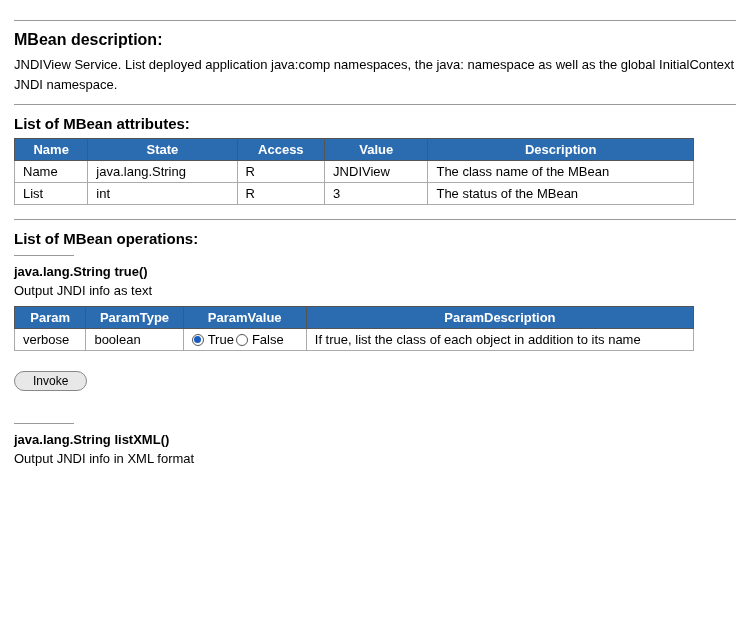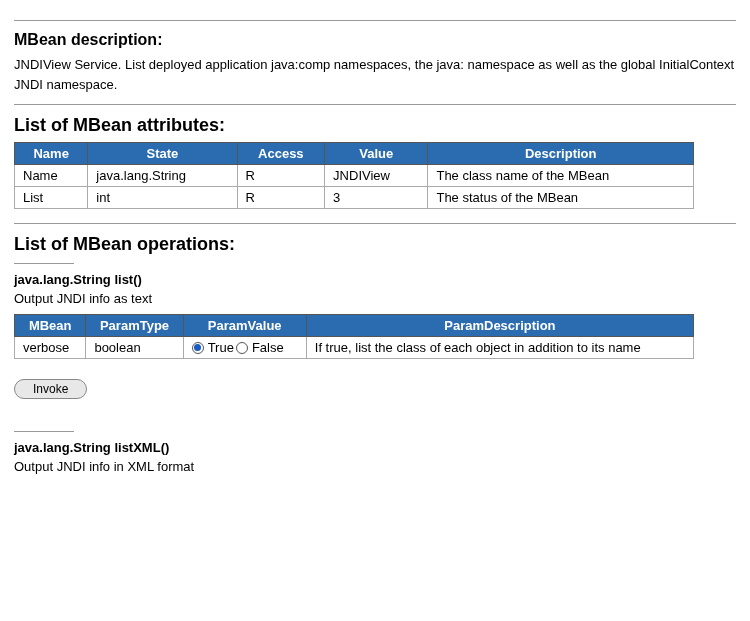--- a/index.html
+++ b/index.html
@@ -9,21 +9,21 @@
       background: #fff;
       color: #000;
       padding: 10px 14px;
     }
     h2 {
       font-size: 16px;
       font-weight: bold;
       margin-bottom: 6px;
     }
     h3 {
-      font-size: 18px;
+      font-size: 15px;
       font-weight: bold;
       margin-bottom: 6px;
     }
     .section-divider {
       border: none;
       border-top: 1px solid #999;
       margin: 10px 0;
     }
     .description-text {
       font-size: 13px;
@@ -162,24 +162,24 @@
           <td>The status of the MBean</td>
         </tr>
       </tbody>
   </table>
 
   <hr class="section-divider">
 
   <h3>List of MBean operations:</h3>
 
   <div class="operations-section" id="operations-container">
-  <hr class="operation-divider"><div class="operation-signature">java.lang.String list()</div><div class="operation-description">Output JNDI info as text</div><table class="params-table">
+  <hr class="operation-divider"><div class="operation-signature">java.lang.String true()</div><div class="operation-description">Output JNDI info as text</div><table class="params-table">
         <thead>
           <tr>
-            <th>MBean</th>
+            <th>Param</th>
             <th>ParamType</th>
             <th>ParamValue</th>
             <th>ParamDescription</th>
           </tr>
         </thead>
         <tbody>
           <tr>
             <td>verbose</td>
             <td>boolean</td>
             <td>

